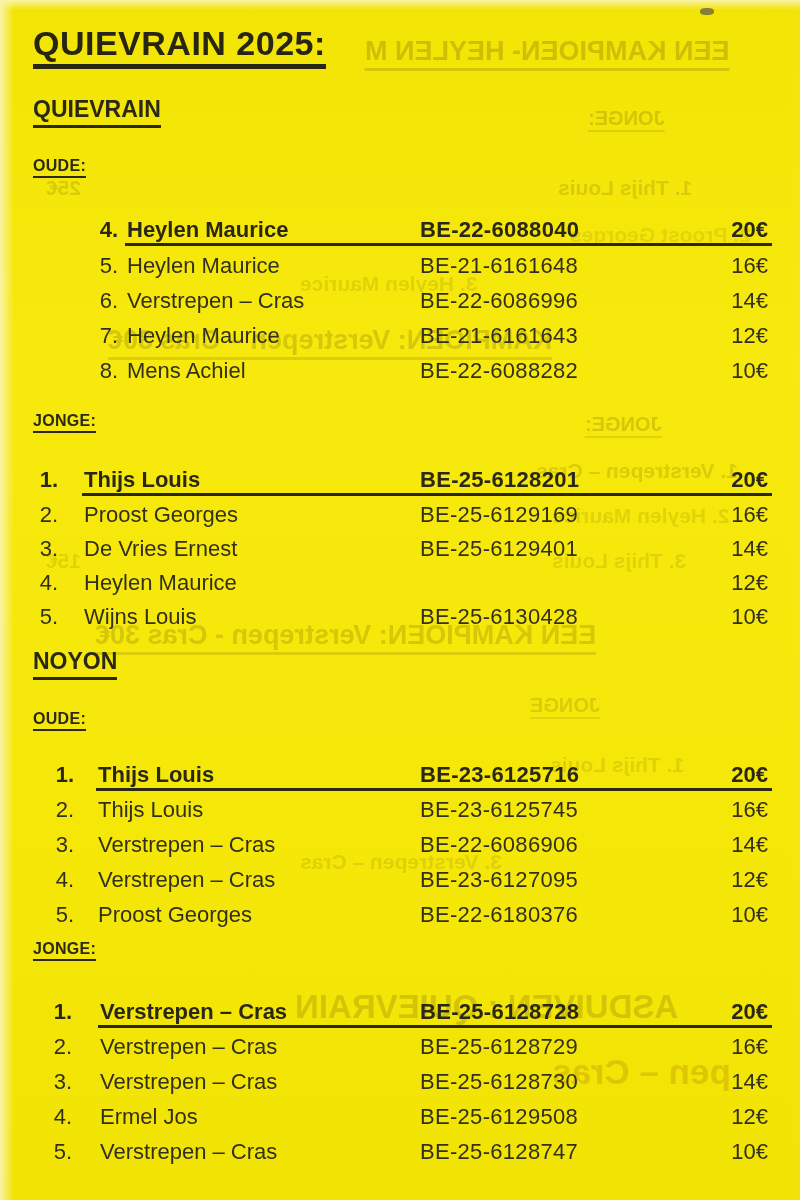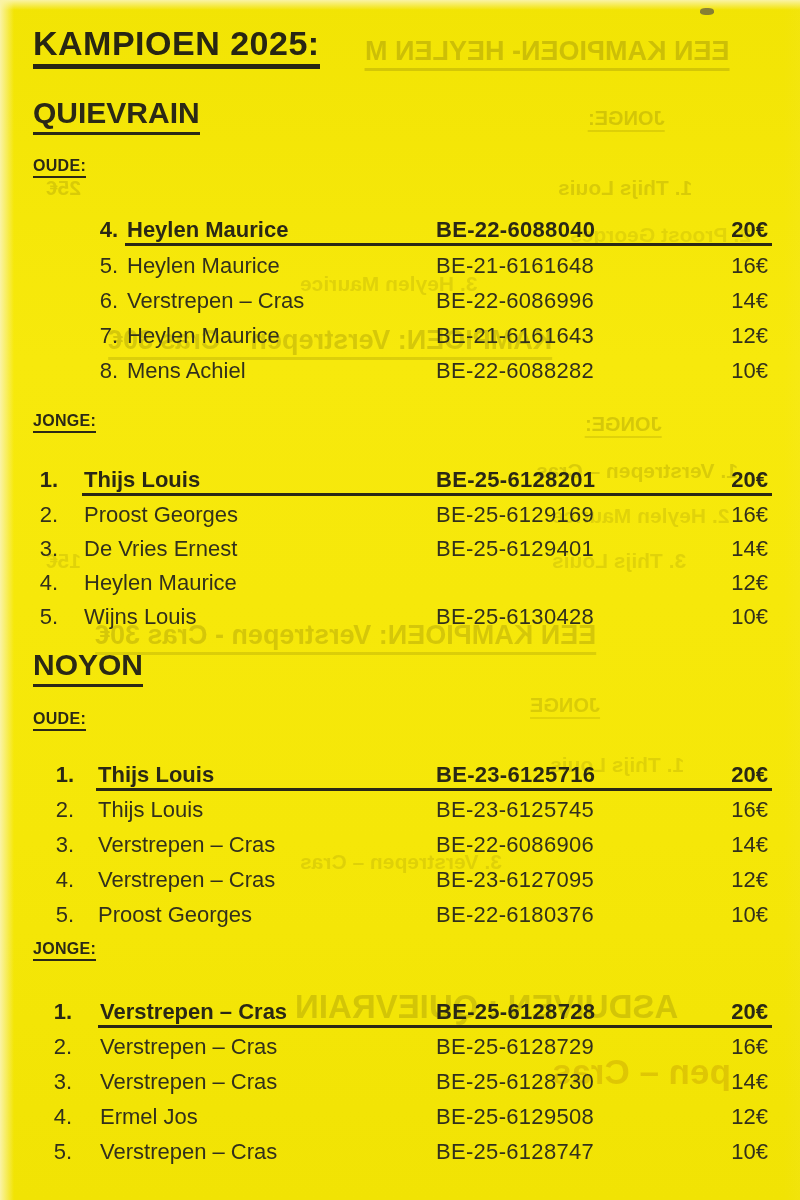--- a/index.html
+++ b/index.html
@@ -12,37 +12,37 @@
       linear-gradient(90deg, #faf3a6 0px, rgba(250,243,166,0) 14px),
       linear-gradient(180deg, #faf3a6 0px, rgba(250,243,166,0) 10px),
       linear-gradient(270deg, #f8f0930d 0px, rgba(248,240,147,0) 16px),
       linear-gradient(180deg, #f2e404 0%, #f7e90c 30%, #f5e708 70%, #f1e304 100%);
     color:#2f2d1a;
   }
 
   
   .h1 { position:absolute; left:33px; top:24px; font-size:34px; font-weight:800;
         letter-spacing:0.5px; color:#282613; border-bottom:5px solid #282613; padding-bottom:1px; }
-  .h2 { position:absolute; left:33px; font-size:30px; font-weight:800; color:#2b2916;
+  .h2 { position:absolute; left:33px; font-size:23px; font-weight:800; color:#2b2916;
         border-bottom:3.5px solid #2b2916; padding-bottom:2px; }
   .h2.quievrain { top:96px; }
   .h2.noyon     { top:648px; }
   .h3 { position:absolute; left:33px; font-size:16px; font-weight:700; color:#2b2916;
         border-bottom:2.5px solid #2b2916; padding-bottom:1px; letter-spacing:0.3px; }
   .h3.oude1  { top:157px; }
   .h3.jonge1 { top:412px; }
   .h3.oude2  { top:710px; }
   .h3.jonge2 { top:940px; }
 
   
   .row { position:absolute; left:0; width:800px; height:35px; line-height:35px;
          font-size:22px; color:#32301c; }
   .row .rank  { position:absolute; text-align:right; }
   .row .name  { position:absolute; white-space:nowrap; }
-  .row .ring  { position:absolute; left:420px; letter-spacing:0.3px;margin-left:16px; }
+  .row .ring  { position:absolute; left:420px; letter-spacing:0.3px; }
   .row .prize { position:absolute; right:32px; width:80px; text-align:right; }
 
   .q-oude  .rank { left:58px; width:60px; } .q-oude  .name { left:127px; }
   .q-jonge .rank { left:18px; width:40px; } .q-jonge .name { left:84px;  }
   .n-oude  .rank { left:28px; width:46px; } .n-oude  .name { left:98px;  }
   .n-jonge .rank { left:26px; width:46px; } .n-jonge .name { left:100px; }
 
   .row.hl { font-weight:800; color:#2a2815; }
   .row.hl::after { content:""; position:absolute; right:28px; bottom:1px; height:3px;
                    background:#2a2815; }
@@ -61,21 +61,21 @@
   .o30 { opacity:0.28; } .o25 { opacity:0.24; }
 
   .artifact-dot { position:absolute; left:700px; top:8px; width:14px; height:7px;
                   background:#6b6540; border-radius:40%; opacity:0.8; }
 </style>
 </head>
 <body>
 
 <div class="page">
 
-  <div class="h1">KAMPIOEN 2025:</div>
+  <div class="h1">QUIEVRAIN 2025:</div>
   <div class="artifact-dot"></div>
 
   <div class="bleed big o55" style="top:36px;  left:365px;">EEN KAMPIOEN- HEYLEN M</div>
   <div class="bleed small o45" style="top:107px; left:588px;">JONGE:</div>
   <div class="bleed med o38" style="top:176px; left:558px;">1. Thijs Louis</div>
   <div class="bleed med o38" style="top:176px; left:46px;">25€</div>
   <div class="bleed med o25" style="top:223px; left:570px;">2. Proost Georges</div>
   <div class="bleed med o30" style="top:272px; left:300px;">3. Heylen Maurice</div>
   <div class="bleed big o45" style="top:325px; left:108px;">KAMPIOEN: Verstrepen – Cras 30€</div>
   <div class="bleed small o45" style="top:413px; left:585px;">JONGE:</div>

